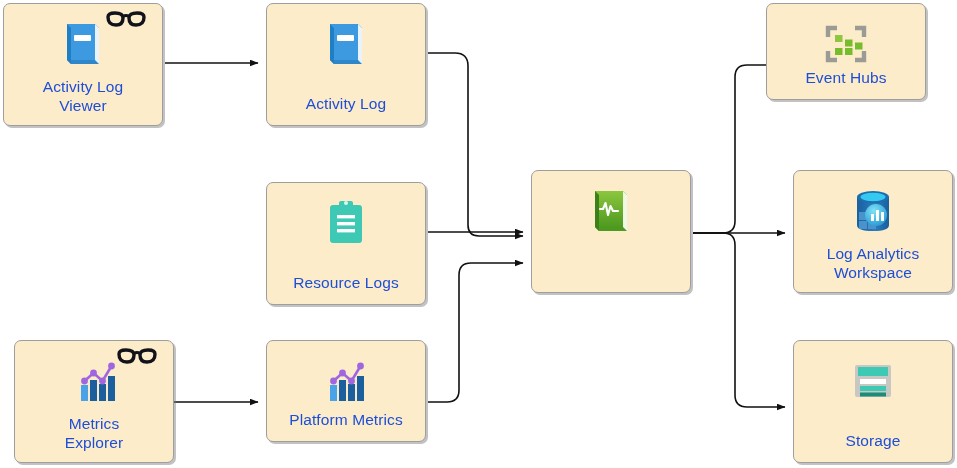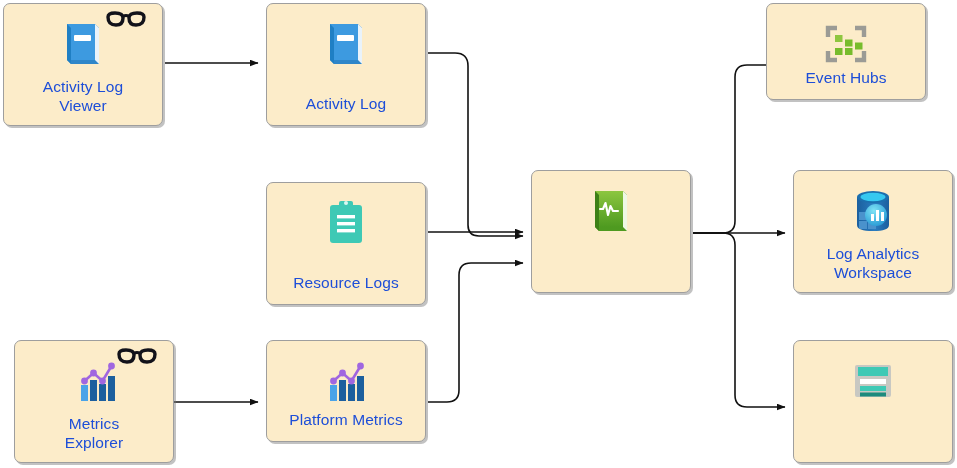--- a/index.html
+++ b/index.html
@@ -258,15 +258,16 @@
   <div class="node" style="left:793px; top:340px; width:160px; height:123px;">
     <div class="node-icon">
       <svg viewBox="0 0 56 56" width="56" height="56">
         <rect x="10" y="10" width="36" height="32" rx="2" fill="#c8c8c2"></rect>
         <rect x="13" y="12" width="30" height="9" fill="#3ec9b5"></rect>
         <rect x="15" y="24" width="26" height="5" fill="#ffffff"></rect>
         <rect x="15" y="31" width="26" height="5" fill="#3ec9b5"></rect>
         <rect x="15" y="37.5" width="26" height="4" fill="#1d8a7c"></rect>
       </svg>
     </div>
+    <div class="node-label">Storage</div>
   </div>
 
 </div>
 
 </body></html>

